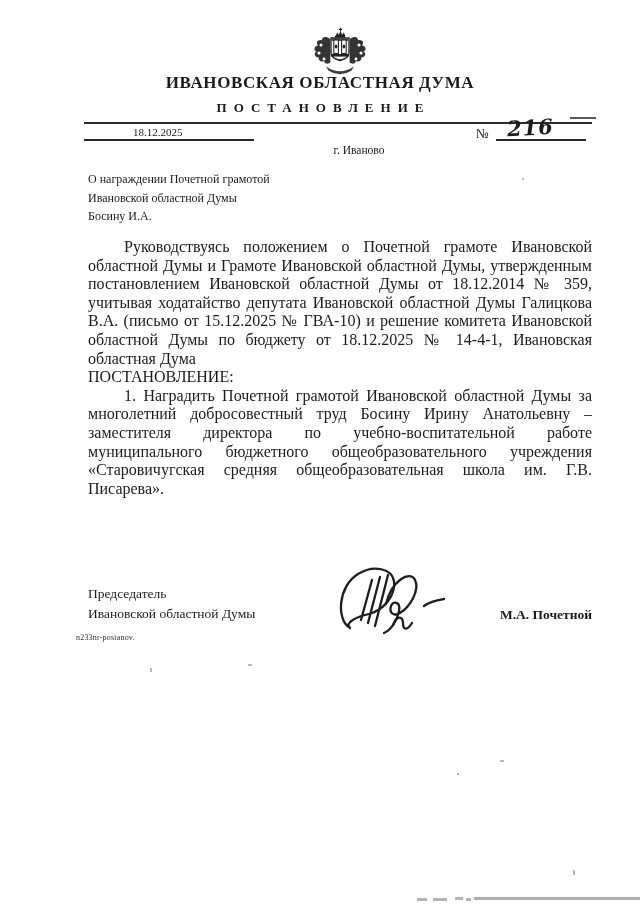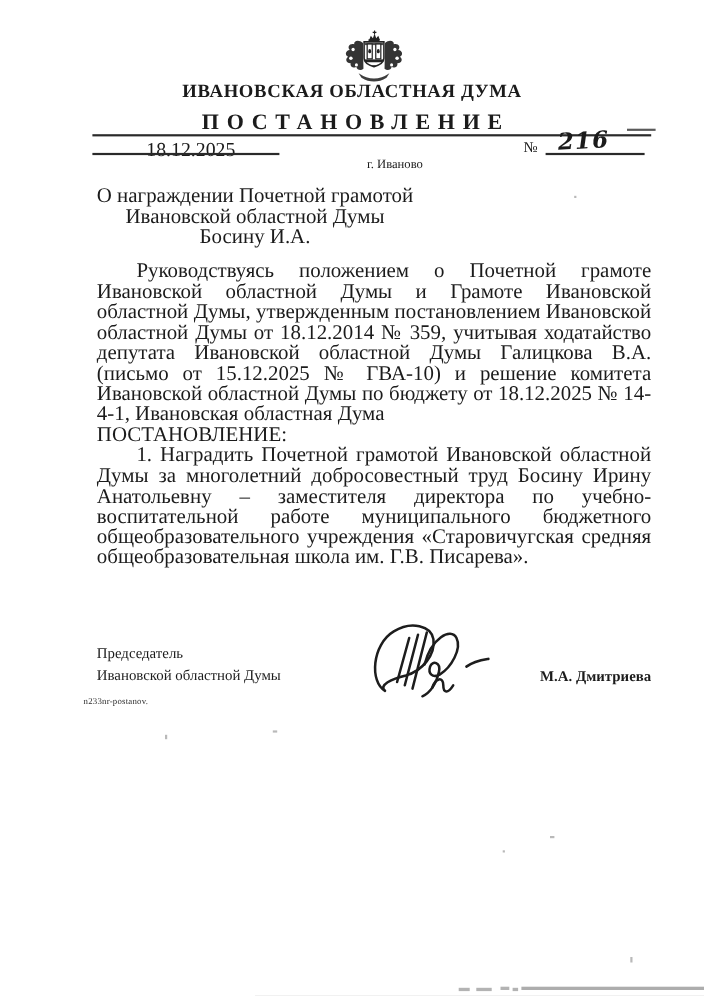--- a/index.html
+++ b/index.html
@@ -12,40 +12,40 @@
     overflow:hidden;
     margin:0 auto;
   }
   .emblem{position:absolute;top:27px;left:307px;width:66px;height:48px;}
   .org-name{
     position:absolute;top:73px;left:0;width:100%;
     text-align:center;font-weight:bold;font-size:17px;letter-spacing:.6px;
   }
   .doc-type{
     position:absolute;top:100px;left:0;width:100%;
-    text-align:center;font-weight:bold;font-size:20px;
+    text-align:center;font-weight:bold;font-size:13px;
     letter-spacing:7px;text-indent:7px;
   }
   .rule-top{position:absolute;top:122px;left:84px;width:508px;height:2px;background:#2a2a2a;}
   .rule-right-dash{position:absolute;top:117px;left:570px;width:26px;height:2px;background:#5a5a5a;}
-  .doc-date{position:absolute;top:126px;left:133px;font-size:18px;}
+  .doc-date{position:absolute;top:126px;left:133px;font-size:11px;}
   .underline-date{position:absolute;top:139px;left:84px;width:170px;height:2px;background:#2a2a2a;}
   .num-sign{position:absolute;top:126px;left:476px;font-size:13.5px;}
   .num-value{
     position:absolute;top:115px;left:507px;
     font-size:21px;font-style:italic;font-weight:bold;
     font-family:"DejaVu Serif",serif;
     transform:rotate(-3deg);letter-spacing:1px;
   }
   .underline-num{position:absolute;top:139px;left:496px;width:90px;height:2px;background:#2a2a2a;}
   .city{position:absolute;top:144px;left:0;width:100%;text-align:center;font-size:11.5px;margin-left:39px;}
-  .title-block{position:absolute;top:170px;left:88px;font-size:19px;line-height:18.5px;text-align:center;}
+  .title-block{position:absolute;top:170px;left:88px;font-size:12px;line-height:18.5px;}
   .body-block{
     position:absolute;top:238px;left:88px;width:504px;
-    font-size:19px;line-height:18.6px;text-align:justify;
+    font-size:16px;line-height:18.6px;text-align:justify;
   }
   .body-block p{margin:0;text-indent:36px;}
   .body-block p.no-indent{text-indent:0;}
   .sig-position{
     position:absolute;top:584px;left:88px;
     font-weight:normal;font-size:13.5px;line-height:20px;
   }
   .sig-svg{position:absolute;top:562px;left:336px;width:130px;height:78px;}
   .sig-name{
     position:absolute;top:607px;right:48px;
@@ -133,21 +133,21 @@
       <path d="M14 66 C0 58 2 24 22 12 C38 2 56 7 58 19 C60 33 48 48 33 52 C20 55 8 61 14 66"></path>
       <path d="M36 18 L25 58"></path>
       <path d="M44 15 L32 61"></path>
       <path d="M52 13 L39 64"></path>
       <path d="M50 42 C56 18 74 8 79 18 C84 28 74 45 64 51 C57 55 53 50 55 44 C57 38 65 40 63 49 C61 59 55 68 48 71"></path>
       <path d="M57 63 C60 54 67 53 67 61 C67 68 71 69 76 61"></path>
       <path d="M88 44 C95 39 102 38 108 37"></path>
     </g>
   </svg>
 
-  <div class="sig-name">М.А. Дмитриева</div>
+  <div class="sig-name">М.А. Почетной</div>
 
   <div class="footer-note">n233nr-postanov.</div>
 
   <div class="speck" style="top:668px;left:150px;width:2px;height:4px;"></div>
   <div class="speck" style="top:664px;left:248px;width:4px;height:2px;"></div>
   <div class="speck" style="top:760px;left:500px;width:4px;height:2px;"></div>
   <div class="speck" style="top:773px;left:457px;width:2px;height:2px;"></div>
   <div class="speck" style="top:870px;left:573px;width:2px;height:5px;"></div>
   <div class="speck" style="top:178px;left:522px;width:2px;height:2px;"></div>
   <div class="artifact-line"></div>

